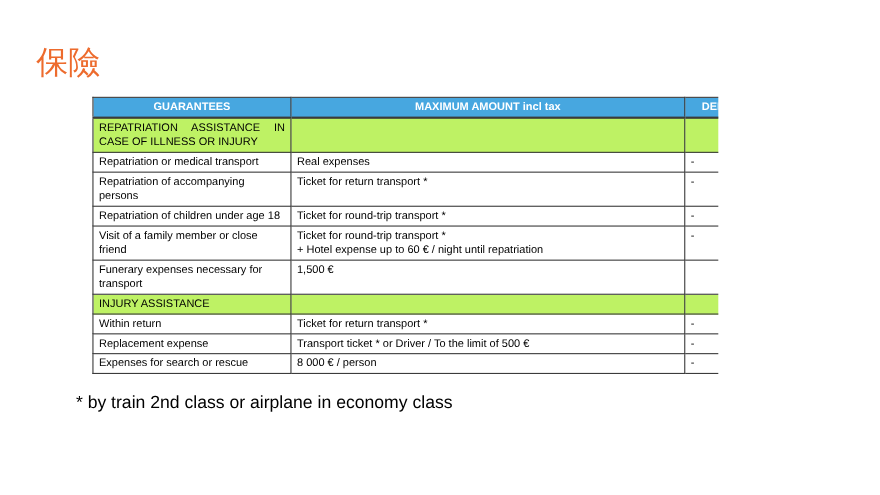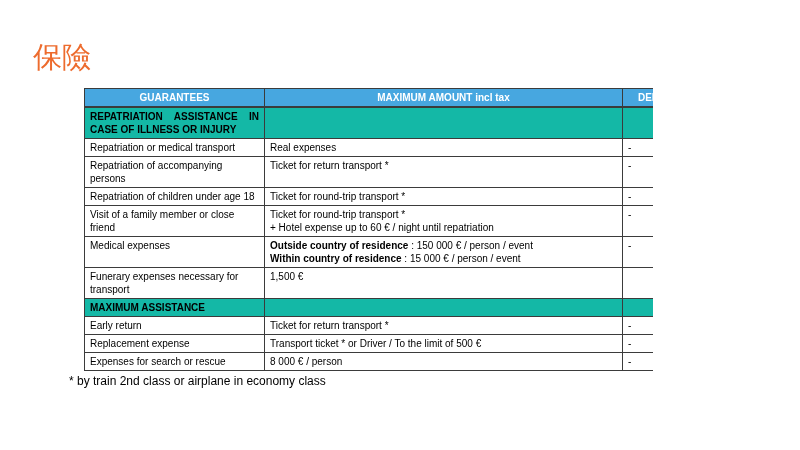--- a/index.html
+++ b/index.html
@@ -44,30 +44,29 @@
   }
   table.ins th {
     background: #47A7E0;
     color: #ffffff;
     font-weight: bold;
     text-align: center;
     padding: 2px 2px;
     border-bottom-width: 2px;
   }
   tr.section-row td {
-    background: #14b8a6;
-    font-weight: bold;
+    background: #bef264;
   }
   tr.section-row td.g {
     text-align: justify;
   }
   td.m b { font-weight: bold; }
   .footnote {
-    margin-top: 3px;
-    font-size: 12px;
+    margin-top: 20px;
+    font-size: 16px;
     line-height: 14px;
     color: #000;
   }
 </style>
 </head>
 <body>
 
 <div class="slide">
   <div class="slide-title">保險</div>
 
@@ -114,41 +113,33 @@
           </tr>
           <tr>
             <td class="g">Visit of a family member or close friend</td>
             <td class="m">
               <div><span>Ticket for round-trip transport *</span></div>
               <div><span>+ Hotel expense up to 60 € / night until repatriation</span></div>
             </td>
             <td class="d">-</td>
           </tr>
           <tr>
-            <td class="g">Medical expenses</td>
-            <td class="m">
-              <div><b>Outside country of residence</b><span> : 150 000 € / person / event</span></div>
-              <div><b>Within country of residence</b><span> : 15 000 € / person / event</span></div>
-            </td>
-            <td class="d">-</td>
-          </tr>
-          <tr>
             <td class="g">Funerary expenses necessary for transport</td>
             <td class="m">
               <div><span>1,500 €</span></div>
             </td>
             <td class="d" style="text-align: center;">-</td>
           </tr>
           <tr class="section-row">
-            <td class="g">MAXIMUM ASSISTANCE</td>
+            <td class="g">INJURY ASSISTANCE</td>
             <td class="m"></td>
             <td class="d"></td>
           </tr>
           <tr>
-            <td class="g">Early return</td>
+            <td class="g">Within return</td>
             <td class="m">
               <div><span>Ticket for return transport *</span></div>
             </td>
             <td class="d">-</td>
           </tr>
           <tr>
             <td class="g">Replacement expense</td>
             <td class="m">
               <div><span>Transport ticket * or Driver / To the limit of 500 €</span></div>
             </td>

